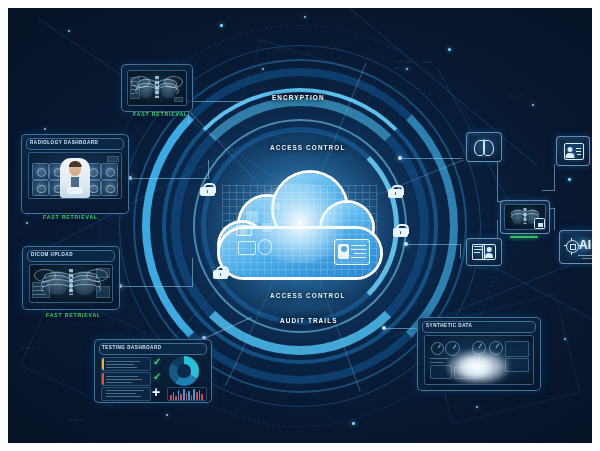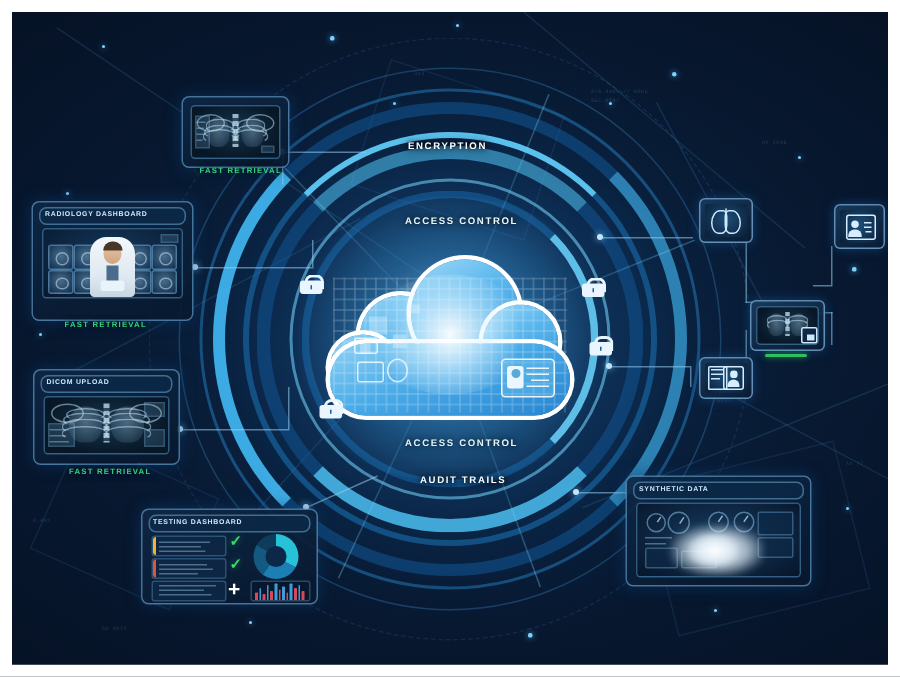--- a/index.html
+++ b/index.html
@@ -482,14 +482,27 @@
     <div style="position:absolute;left:5px;top:5px;width:11px;height:14px;border:1px solid #cfe8fb;border-radius:1px;"></div>
     <div style="position:absolute;left:6.5px;top:7px;width:8px;height:1px;background:#cfe8fb;"></div>
     <div style="position:absolute;left:6.5px;top:10px;width:8px;height:1px;background:#cfe8fb;"></div>
     <div style="position:absolute;left:6.5px;top:13px;width:6px;height:1px;background:#cfe8fb;"></div>
     <div class="person-icon" style="right:5px;top:5px;width:12px;height:14px;">
       <div class="ph" style="top:2px;width:4.5px;height:4.5px;"></div>
       <div class="pb" style="top:8px;width:8px;height:5px;"></div>
     </div>
   </div>
 
+  <div class="nodebox" style="left:551px;top:222px;width:38px;height:32px;">
+    <div style="position:absolute;inset:3px;border-radius:2px;background:radial-gradient(ellipse at 50% 45%,#1d4e78,#091d36);"></div>
+    <div class="chip" style="left:6px;top:9px;width:11px;height:11px;border-radius:50%;">
+      <div class="pin" style="left:-3px;top:4px;width:3px;height:1px;"></div>
+      <div class="pin" style="right:-3px;top:4px;width:3px;height:1px;"></div>
+      <div class="pin" style="left:4px;top:-3px;width:1px;height:3px;"></div>
+      <div class="pin" style="left:4px;bottom:-3px;width:1px;height:3px;"></div>
+      <div style="position:absolute;left:3px;top:3px;width:4px;height:4px;border:1px solid #cfe8fb;"></div>
+    </div>
+    <div class="ai-text" style="right:7px;top:8px;font-size:12px;">AI</div>
+    <div style="position:absolute;right:6px;bottom:7px;width:14px;height:1px;background:rgba(207,232,251,.6);"></div>
+    <div style="position:absolute;right:6px;bottom:4px;width:10px;height:1px;background:rgba(207,232,251,.45);"></div>
+  </div>
 
 </div>
 
 </body></html>

